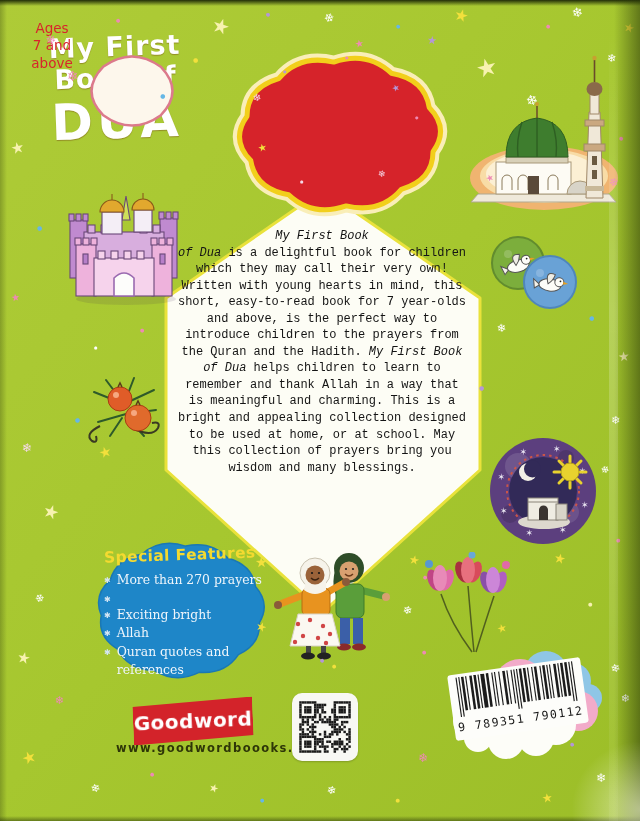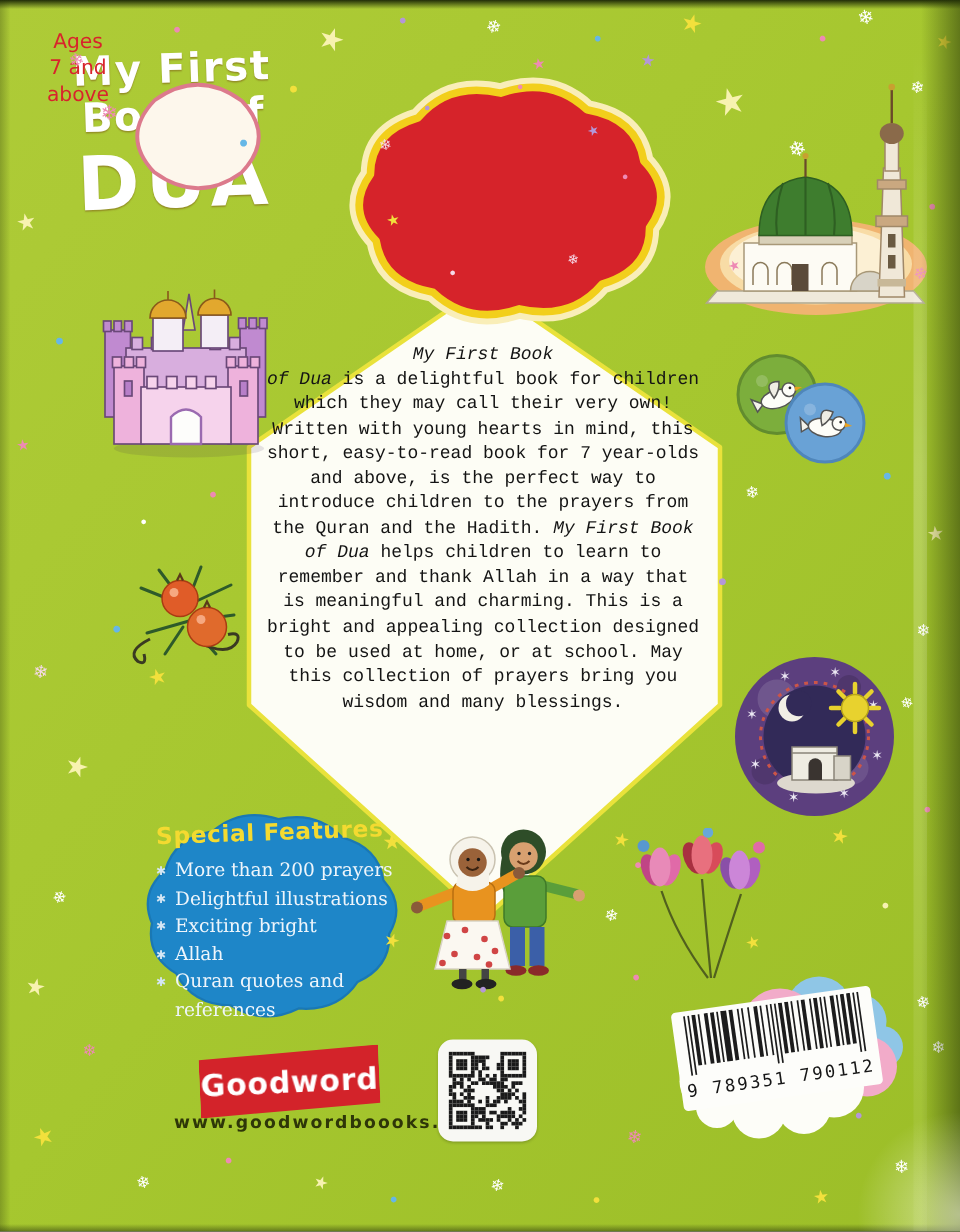--- a/index.html
+++ b/index.html
@@ -216,25 +216,24 @@
   </svg>
 
   <svg class="abs" style="left:86px;top:530px" width="190" height="160" viewBox="0 0 190 160">
     <path id="feat-path" fill="#1e86c8" stroke="#1a78b4" stroke-width="1.5" d="M173.4,92.7 Q174.6,114.5 152.4,124.6 Q139.2,144.4 113.1,142.3 Q89.9,153.9 68.1,140.3 Q42.1,139.9 31.6,119.1 Q11.1,106.8 15.3,85.5 Q6.8,65.3 24.2,50.1 Q30.5,28.4 55.7,24.3 Q74.6,7.9 99.6,16.1 Q125.3,10.3 142.0,28.2 Q166.3,34.8 169.6,56.8 Q184.7,73.7 173.4,92.7 Z"></path>
   </svg>
   <div class="abs feat-content">
     <div class="feat-head">Special Features</div>
     <ul class="feat-list">
         <li>
           <span class="feat-bullet">✱</span>
-          <span>More than 200 prayers</span>
+          <span>More than 270 prayers</span>
         </li>
         <li>
           <span class="feat-bullet">✱</span>
-          <span>Delightful illustrations</span>
         </li>
         <li>
           <span class="feat-bullet">✱</span>
           <span>Exciting bright</span>
         </li>
         <li>
           <span class="feat-bullet">✱</span>
           <span>Allah</span>
         </li>
         <li>

